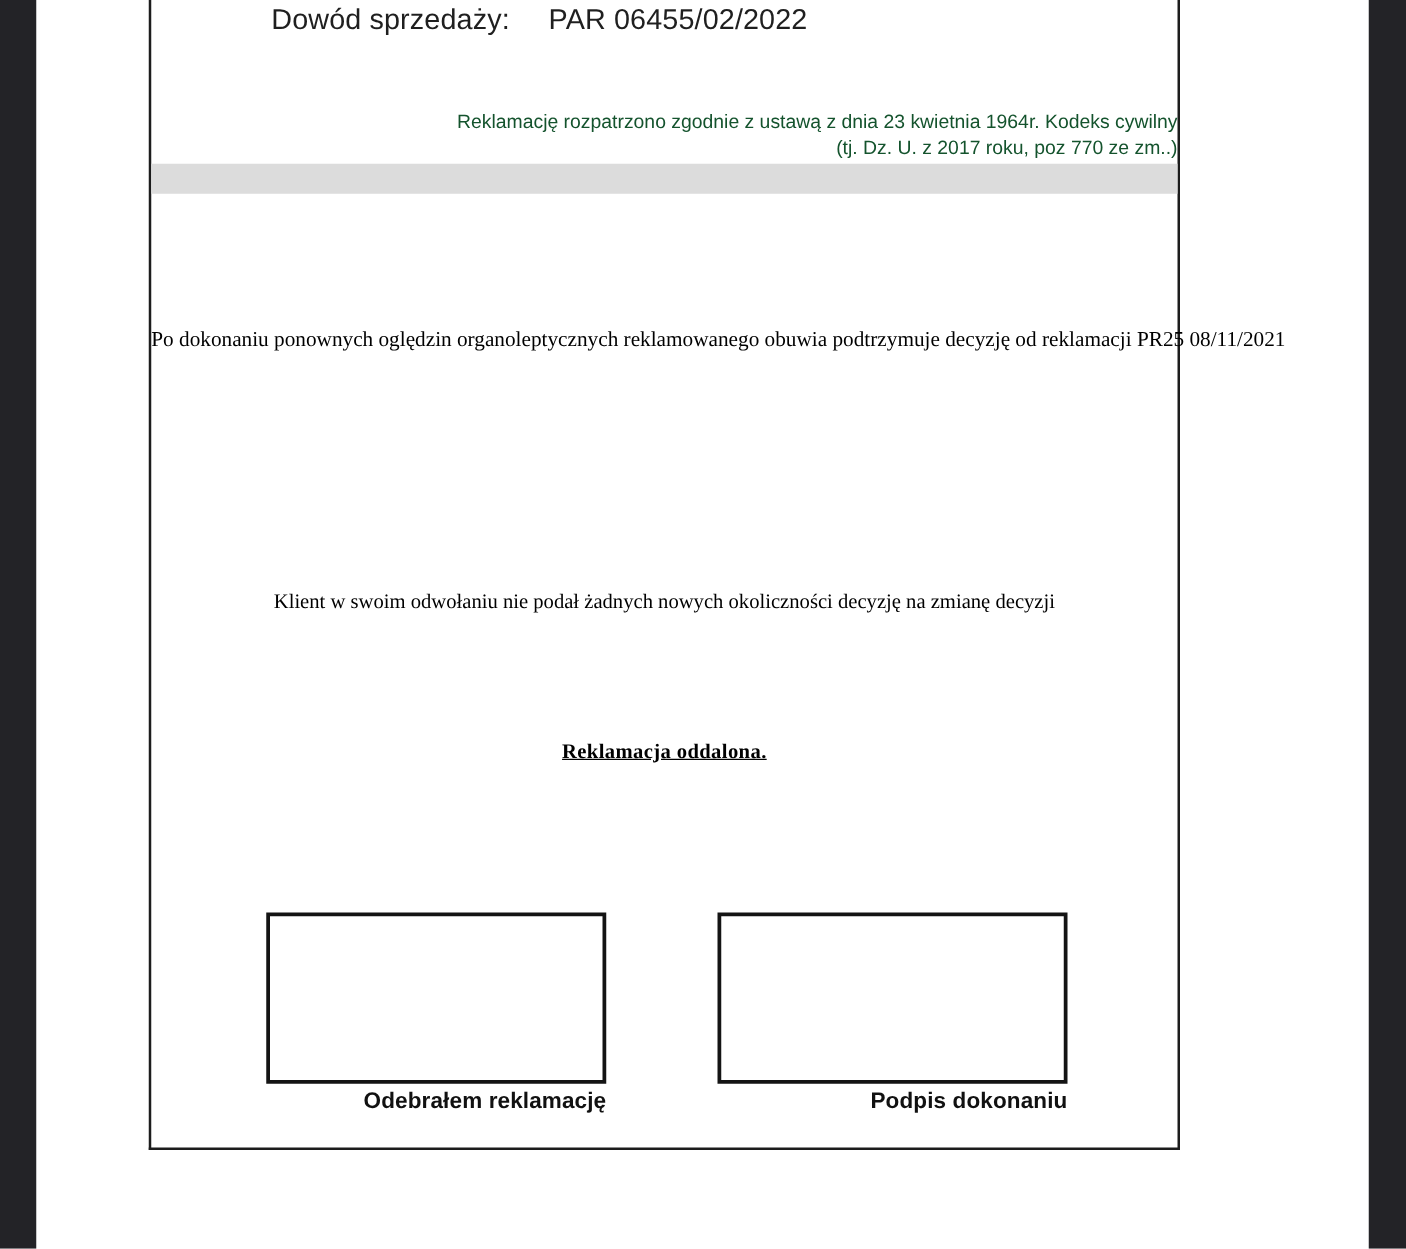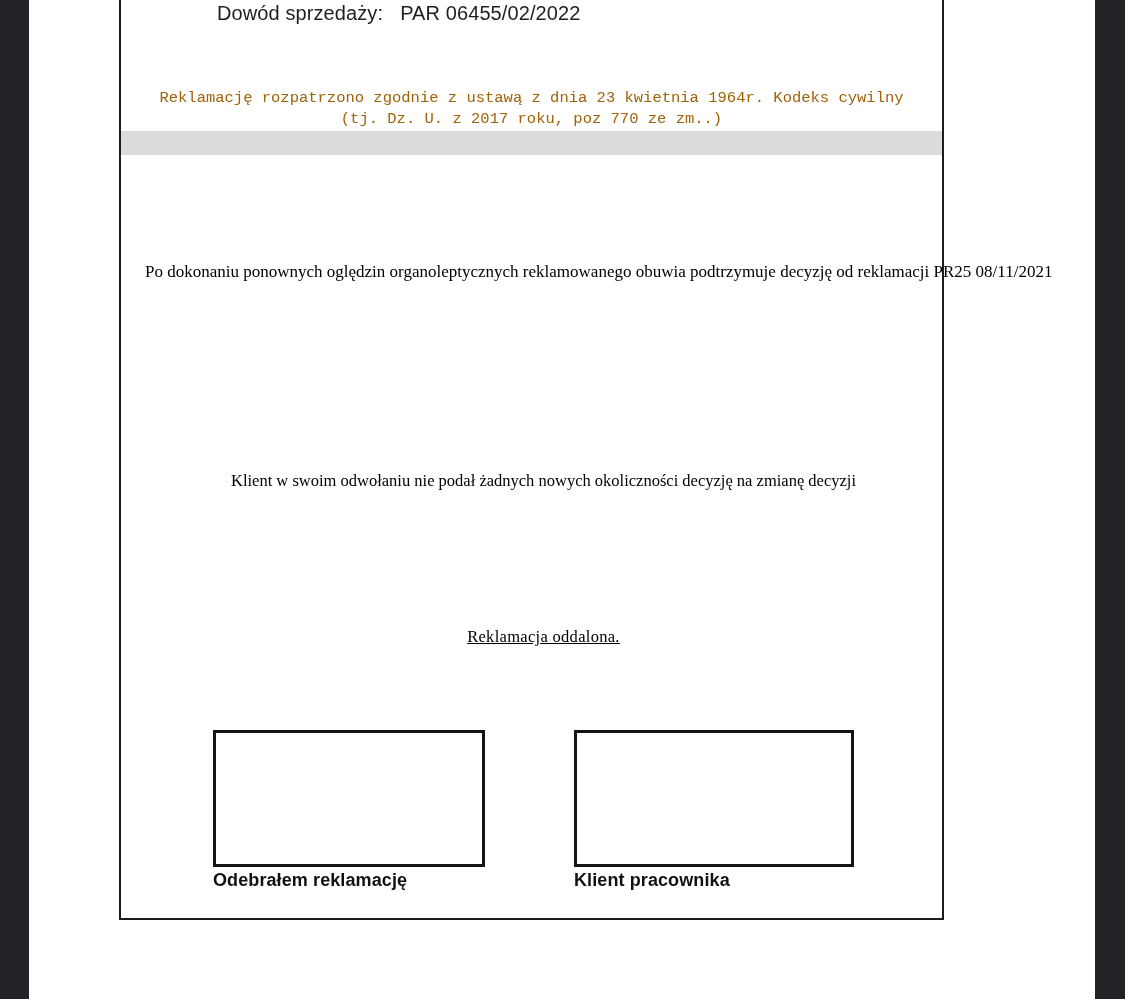--- a/index.html
+++ b/index.html
@@ -23,69 +23,67 @@
     left: 119px; top: 0;
     width: 825px; height: 920px;
     background: #ffffff;
     border-left: 2px solid #1c1c1c;
     border-right: 2px solid #1c1c1c;
     border-bottom: 2px solid #1c1c1c;
   }
 
   .receipt-row {
     position: absolute; left: 96px; top: 2px;
-    display: flex; gap: 17px;
-    font-size: 20px; font-weight: 500;
+    display: flex; gap: 31px;
+    font-size: 23px; font-weight: 500;
     color: #1f1f1f;
     letter-spacing: 0.1px;
     white-space: nowrap;
     align-items: center;
   }
 
   .legal-note {
     position: absolute; left: 0; right: 0; top: 88px;
-    text-align: center;
+    text-align: right;
     font-size: 15.5px; font-weight: 500;
     line-height: 20.5px;
-    color: #a16207;
-    font-family: Liberation Mono, monospace;
+    color: #14532d;
   }
 
   .highlight-bar {
     position: absolute; left: 0; right: 0; top: 131px; height: 24px;
     background: #dcdcdc;
   }
 
   .serif-line {
     position: absolute; left: 0; right: 0;
     text-align: center;
     font-family: "Liberation Serif", serif;
     color: #000000;
     white-space: nowrap;
-    padding-left: 24px;
   }
   .decision-line { top: 262px; font-size: 17px; }
   .appeal-line   { top: 471px; font-size: 16.5px; }
   .verdict-line  {
-    top: 627px; font-size: 16.5px;
-    font-weight: normal; text-decoration: underline;
+    top: 591px; font-size: 16.5px;
+    font-weight: bold; text-decoration: underline;
     letter-spacing: 0.3px;
   }
 
   .sig-box {
     position: absolute; top: 730px; height: 137px;
     border: 3px solid #141414;
     background: #ffffff;
   }
   .sig-box.customer { left: 92px;  width: 272px; }
   .sig-box.employee { left: 453px; width: 280px; }
 
   .sig-label {
     position: absolute; top: 870px;
-    text-align: left;
+    text-align: right;
     font-size: 18px; font-weight: bold;
     color: #111111;
     letter-spacing: 0.1px;
   }
   .sig-label.customer { left: 92px;  width: 272px; }
   .sig-label.employee { left: 453px; width: 280px; }
 </style>
 </head>
 <body>
 
@@ -112,16 +110,16 @@
 
     <div class="serif-line appeal-line">Klient w swoim odwołaniu nie podał żadnych nowych okoliczności decyzję na zmianę decyzji</div>
 
     <div class="serif-line verdict-line">Reklamacja oddalona.</div>
 
     <div class="sig-box customer"></div>
     <div class="sig-box employee"></div>
 
     <div class="sig-label customer">Odebrałem reklamację</div>
 
-    <div class="sig-label employee">Klient pracownika</div>
+    <div class="sig-label employee">Podpis dokonaniu</div>
 
   </div>
 </div>
 
 </body></html>

